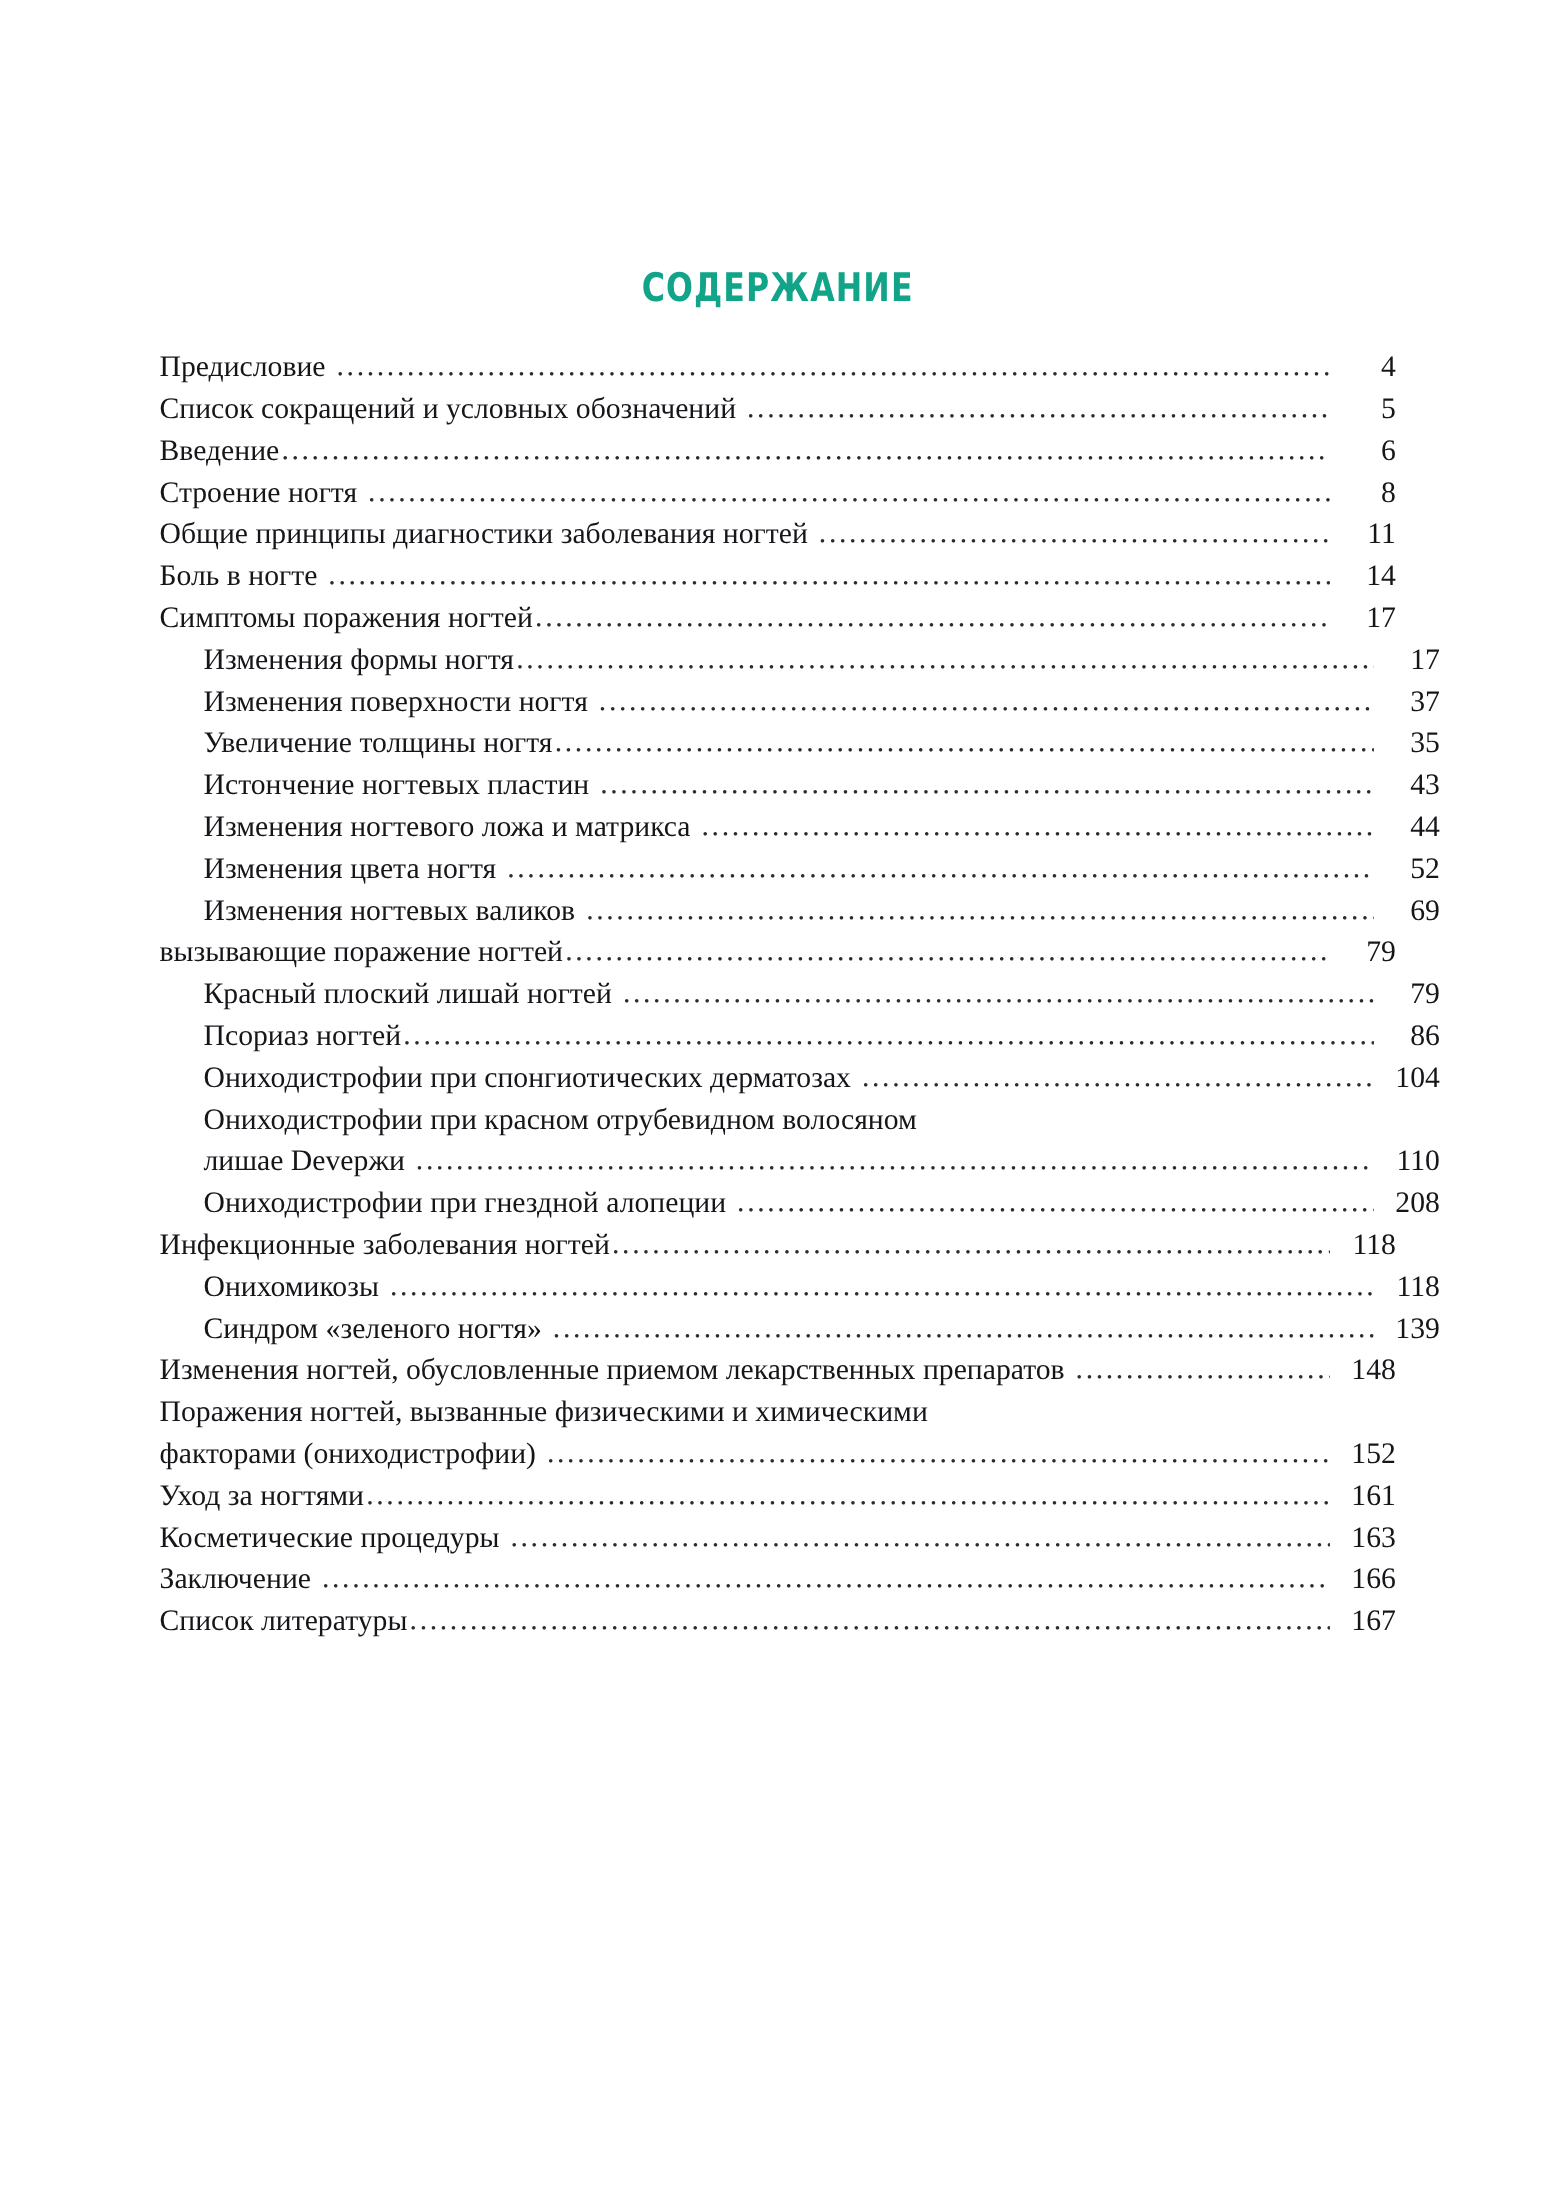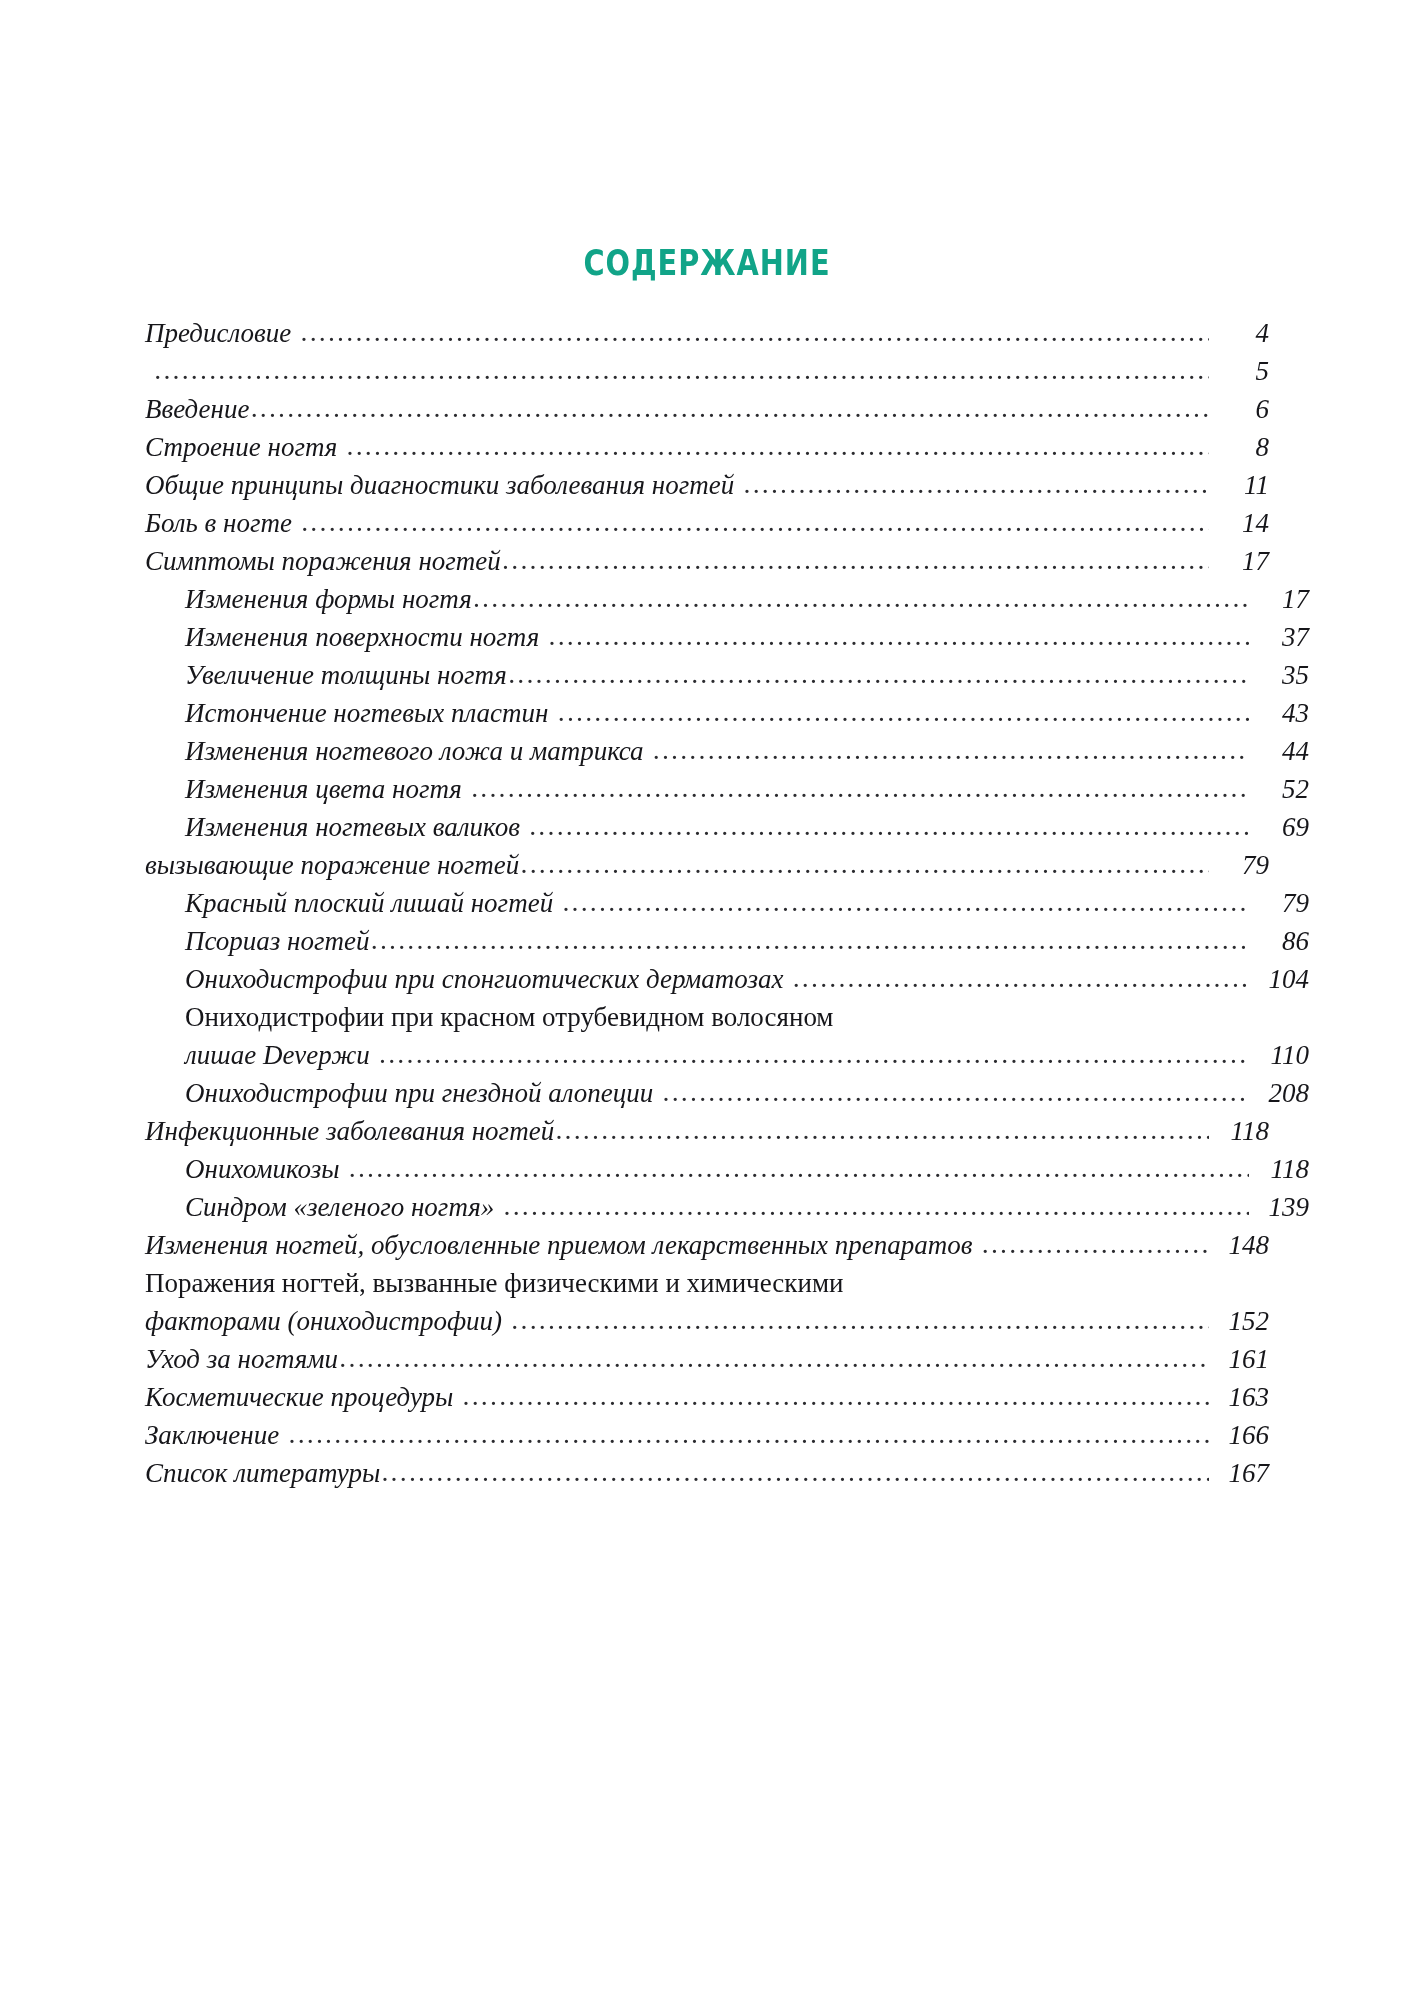--- a/index.html
+++ b/index.html
@@ -39,21 +39,20 @@
     width: 1124px;
   }
   .toc-row {
     display: flex;
     align-items: flex-start;
     width: 100%;
     font-size: 27px;
     line-height: 1.0;
     color: #16161a;
     margin-bottom: 11px;
-    font-style: italic;
   }
   .toc-row.level-2 {
     padding-left: 40px;
   }
   .toc-label {
     white-space: nowrap;
     flex: 0 0 auto;
   }
   .toc-dots {
     flex: 1 1 auto;
@@ -97,20 +96,21 @@
 
   <div class="toc-list">
 
     <div class="toc-row level-1">
       <span class="toc-label">Предисловие</span>
       <span class="toc-dots lead-space"></span>
       <span class="toc-page">4</span>
     </div>
 
     <div class="toc-row level-1">
+      <span class="toc-label">Список сокращений и условных обозначений</span>
       <span class="toc-dots lead-space"></span>
       <span class="toc-page">5</span>
     </div>
 
     <div class="toc-row level-1">
       <span class="toc-label">Введение</span>
       <span class="toc-dots"></span>
       <span class="toc-page">6</span>
     </div>
 

